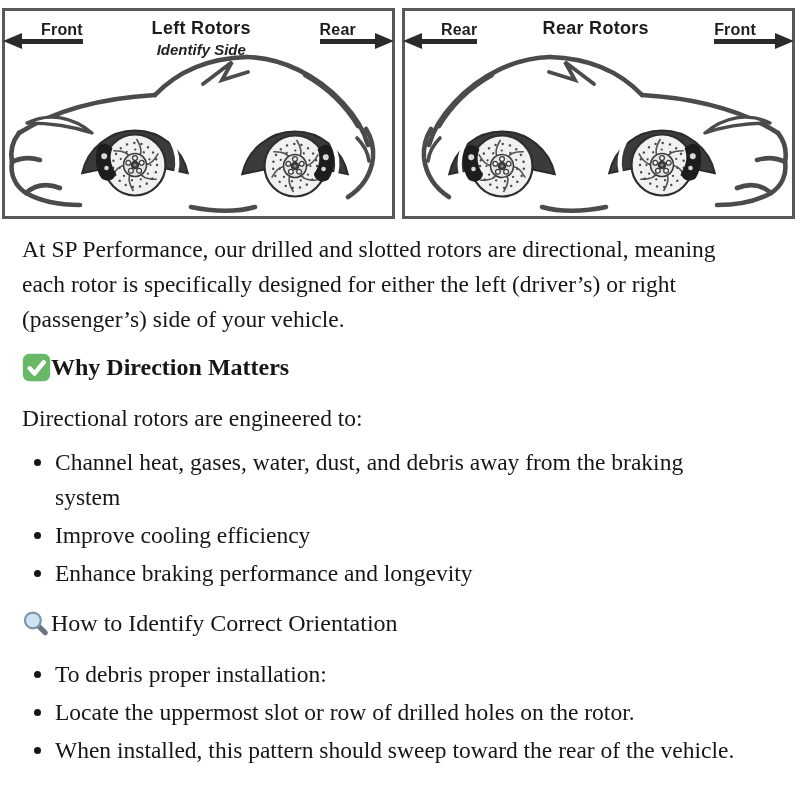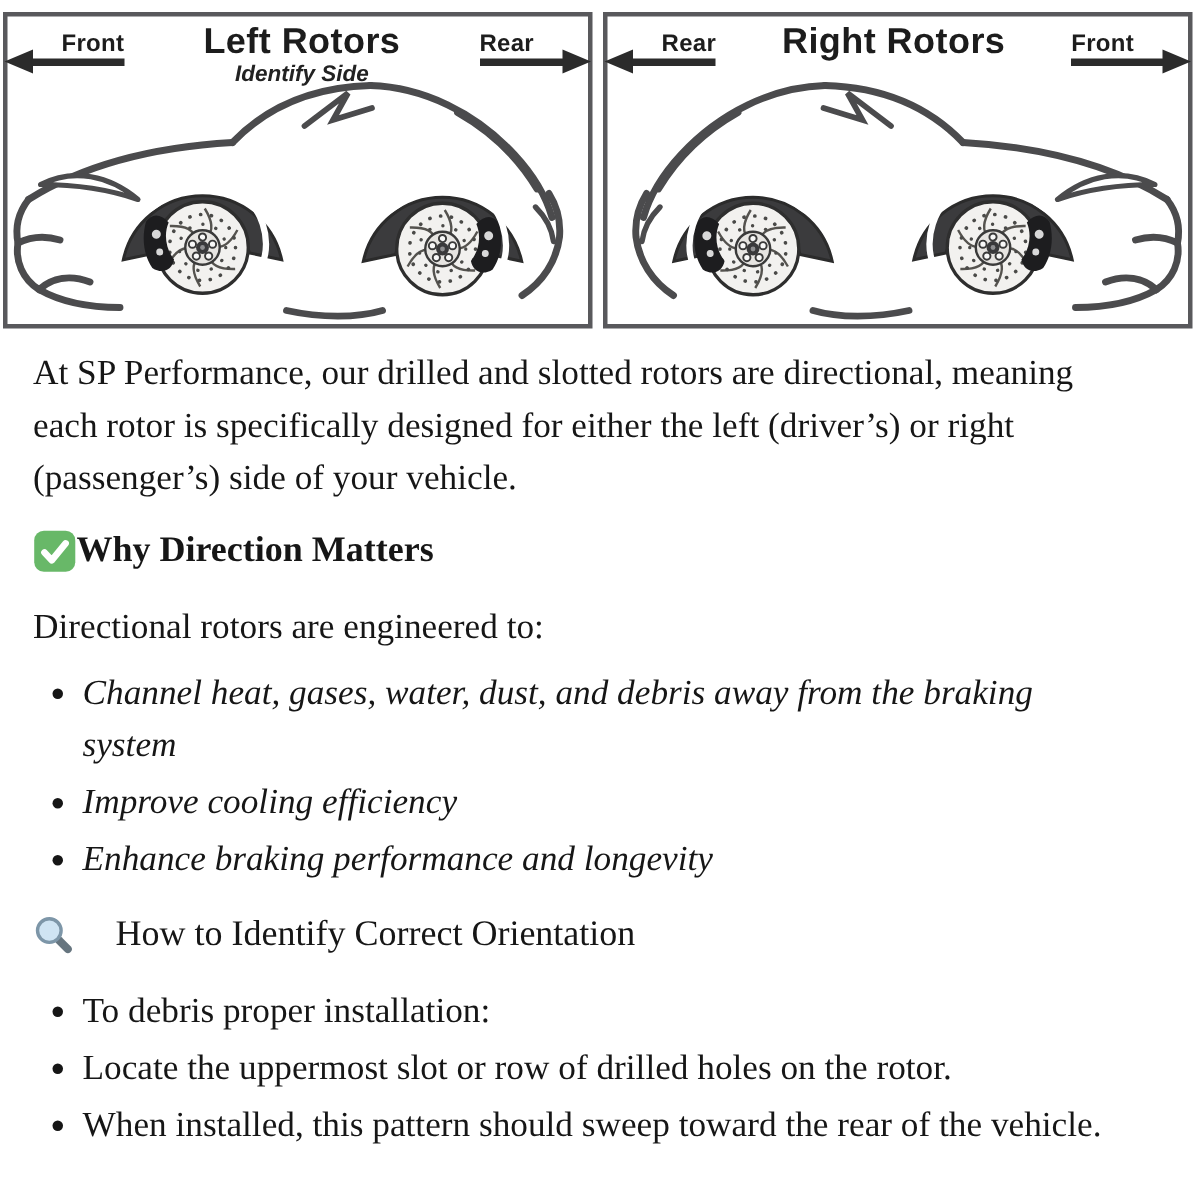--- a/index.html
+++ b/index.html
@@ -6,46 +6,46 @@
   html,body { margin:0; padding:0; background:#fff; }
   body { width:800px; font-family:"Liberation Serif", serif; color:#161616; }
 
   
   .diagram { display:flex; gap:7px; margin:8px 2px 0 2px; }
   .panel { position:relative; width:393px; height:211px; border:3px solid #59595c; background:#fff; flex:0 0 auto; }
   .car-svg { position:absolute; left:0; top:0; width:387px; height:205px; display:block; }
 
   .panel-hdr { position:absolute; top:4px; left:10px; right:10px; display:flex; justify-content:center; align-items:flex-start; z-index:2; }
   .ttl-wrap { text-align:center; flex:1 1 auto; margin-top:0; }
-  .ttl { font-family:"Liberation Sans", sans-serif; font-weight:800; font-size:24px; line-height:26px; color:#1c1c1c; letter-spacing:0.3px; }
+  .ttl { font-family:"Liberation Sans", sans-serif; font-weight:800; font-size:18px; line-height:26px; color:#1c1c1c; letter-spacing:0.3px; }
   .sub { font-family:"Liberation Sans", sans-serif; font-weight:bold; font-style:italic; font-size:15px; line-height:17px; color:#222; }
 
   .dir { position:relative; margin-top:6px; padding-bottom:7px; flex:0 0 auto; }
   .dir-text { font-family:"Liberation Sans", sans-serif; font-weight:bold; font-size:16px; color:#1d1d1d; letter-spacing:0.2px; }
   .dir.left  { margin-left:26px; }
   .dir.right { margin-right:26px; }
   .dir.left::after  { content:""; position:absolute; left:-20px; right:0; bottom:2px; height:5px; background:#2b2b2b; }
   .dir.left::before { content:""; position:absolute; left:-38px; bottom:-3px; width:0; height:0;
                       border-top:8px solid transparent; border-bottom:8px solid transparent; border-right:19px solid #2b2b2b; }
   .dir.right::after  { content:""; position:absolute; right:-20px; left:0; bottom:2px; height:5px; background:#2b2b2b; }
   .dir.right::before { content:""; position:absolute; right:-38px; bottom:-3px; width:0; height:0;
                        border-top:8px solid transparent; border-bottom:8px solid transparent; border-left:19px solid #2b2b2b; }
 
   .rot-txt { font-family:"Liberation Sans", sans-serif; font-size:10.5px; font-weight:bold; fill:#ffffff; letter-spacing:0.8px; }
 
   
   .article { padding:0 26px 26px 22px; }
   .intro { font-size:23.5px; line-height:35px; max-width:722px; margin:13px 0 0 0; }
   .h-why { display:flex; align-items:center; margin:15px 0 0 0; font-size:24px; font-weight:bold; line-height:30px; }
-  .h-identify { display:flex; align-items:center; gap:28px; margin:17px 0 0 0; font-size:24px; font-weight:normal; line-height:30px; }
+  .h-identify { display:flex; align-items:center; gap:2px; margin:17px 0 0 0; font-size:24px; font-weight:normal; line-height:30px; }
   .lead { font-size:23.5px; line-height:35px; margin:19px 0 0 0; }
   ul { margin:9px 0 0 0; padding-left:33px; }
   ul.list2 { margin-top:19px; }
   li { font-size:23.5px; line-height:35px; margin:0 0 3px 0; }
-  ul.list1 li { max-width:645px;font-style:italic; }
+  ul.list1 li { max-width:645px; }
   ul.list2 li { max-width:705px; }
   .emoji-svg { flex:0 0 auto; display:inline-block; }
 </style>
 </head>
 <body>
 
 <svg width="0" height="0" style="position:absolute" aria-hidden="true">
   <defs>
     <marker id="ah" markerUnits="userSpaceOnUse" markerWidth="18" markerHeight="16" refX="9" refY="6.5" orient="auto">
       <path d="M0,0 L16,6.5 L0,13 Z" fill="#ffffff"></path>
@@ -145,21 +145,21 @@
         <text class="rot-txt"><textPath href="#rot-text-arc" startOffset="10">Rotation</textPath></text>
       </g>
       <g transform="translate(257,151)">
         <use href="#rot-arrow-cw"></use>
         <text class="rot-txt"><textPath href="#rot-text-arc" startOffset="10">Rotation</textPath></text>
       </g>
     </svg>
     <div class="panel-hdr">
       <span class="dir left"><span class="dir-text">Rear</span></span>
       <span class="ttl-wrap">
-        <span class="ttl" style="display:block">Right Rotors</span>
+        <span class="ttl" style="display:block">Rear Rotors</span>
       </span>
       <span class="dir right"><span class="dir-text">Front</span></span>
     </div>
   </div>
 
 </div>
 
 <div class="article">
 
   <p class="intro">At SP Performance, our drilled and slotted rotors are directional, meaning each rotor is specifically designed for either the left (driver’s) or right (passenger’s) side of your vehicle.</p>

